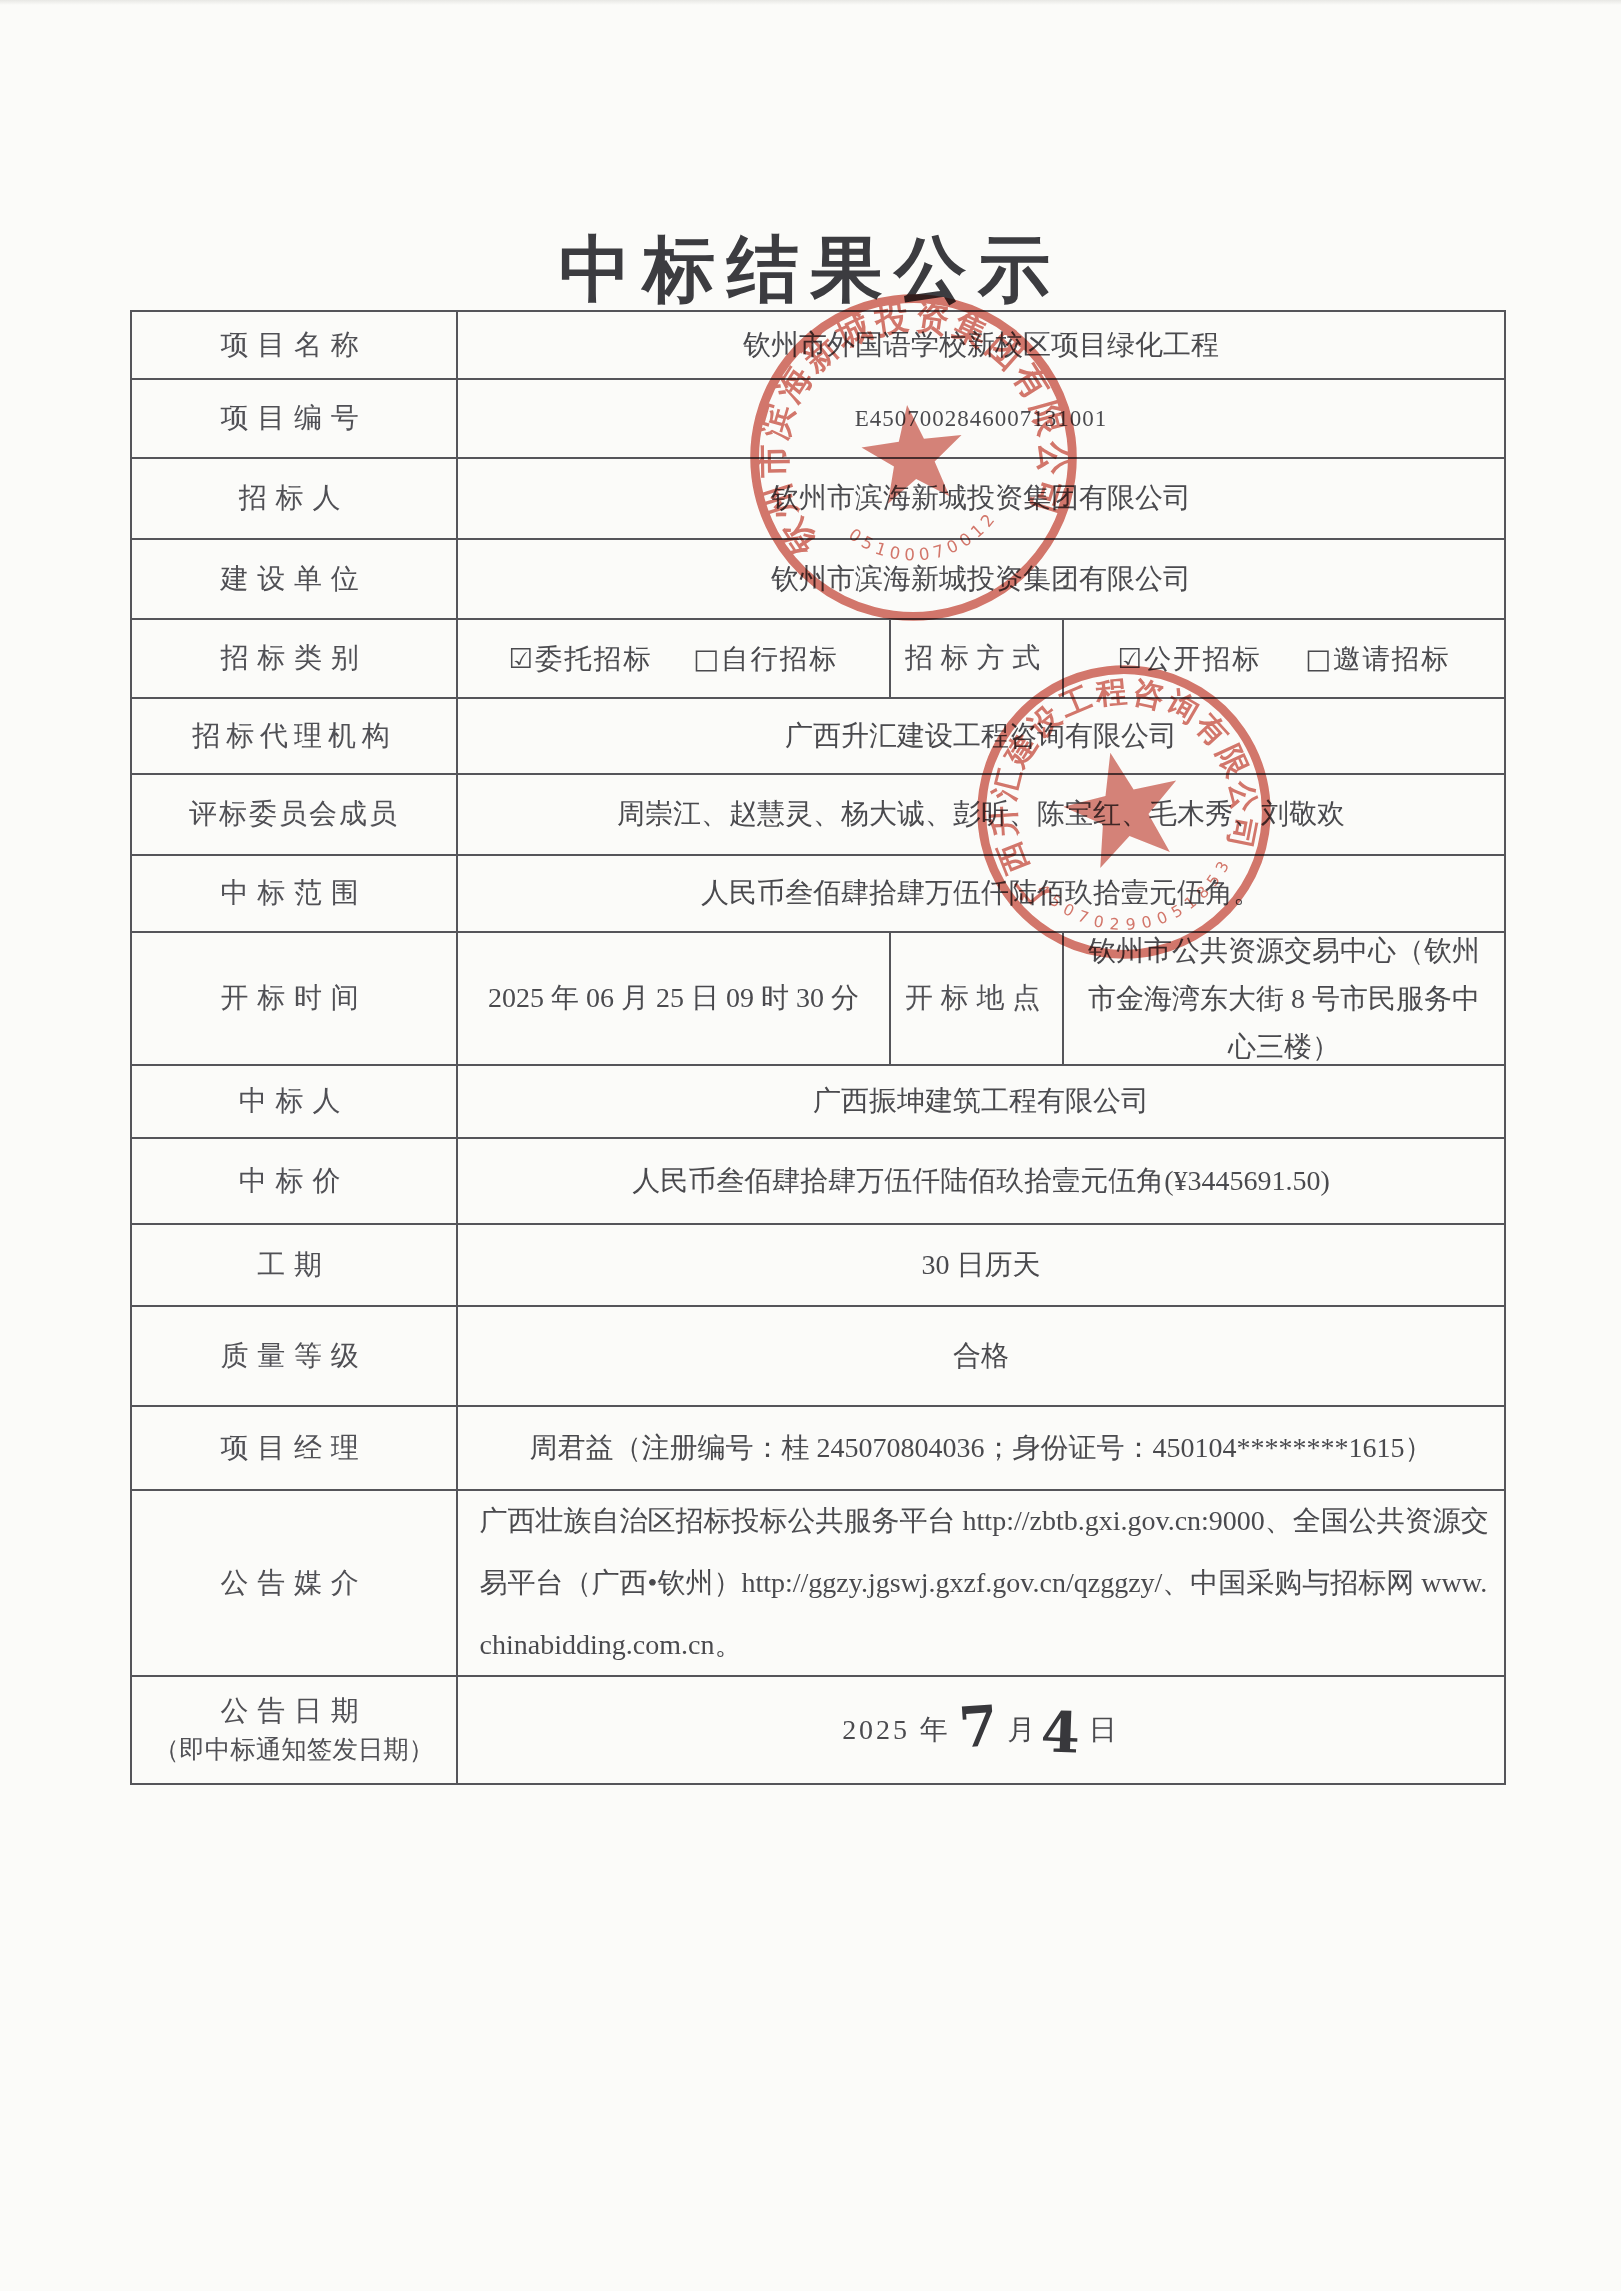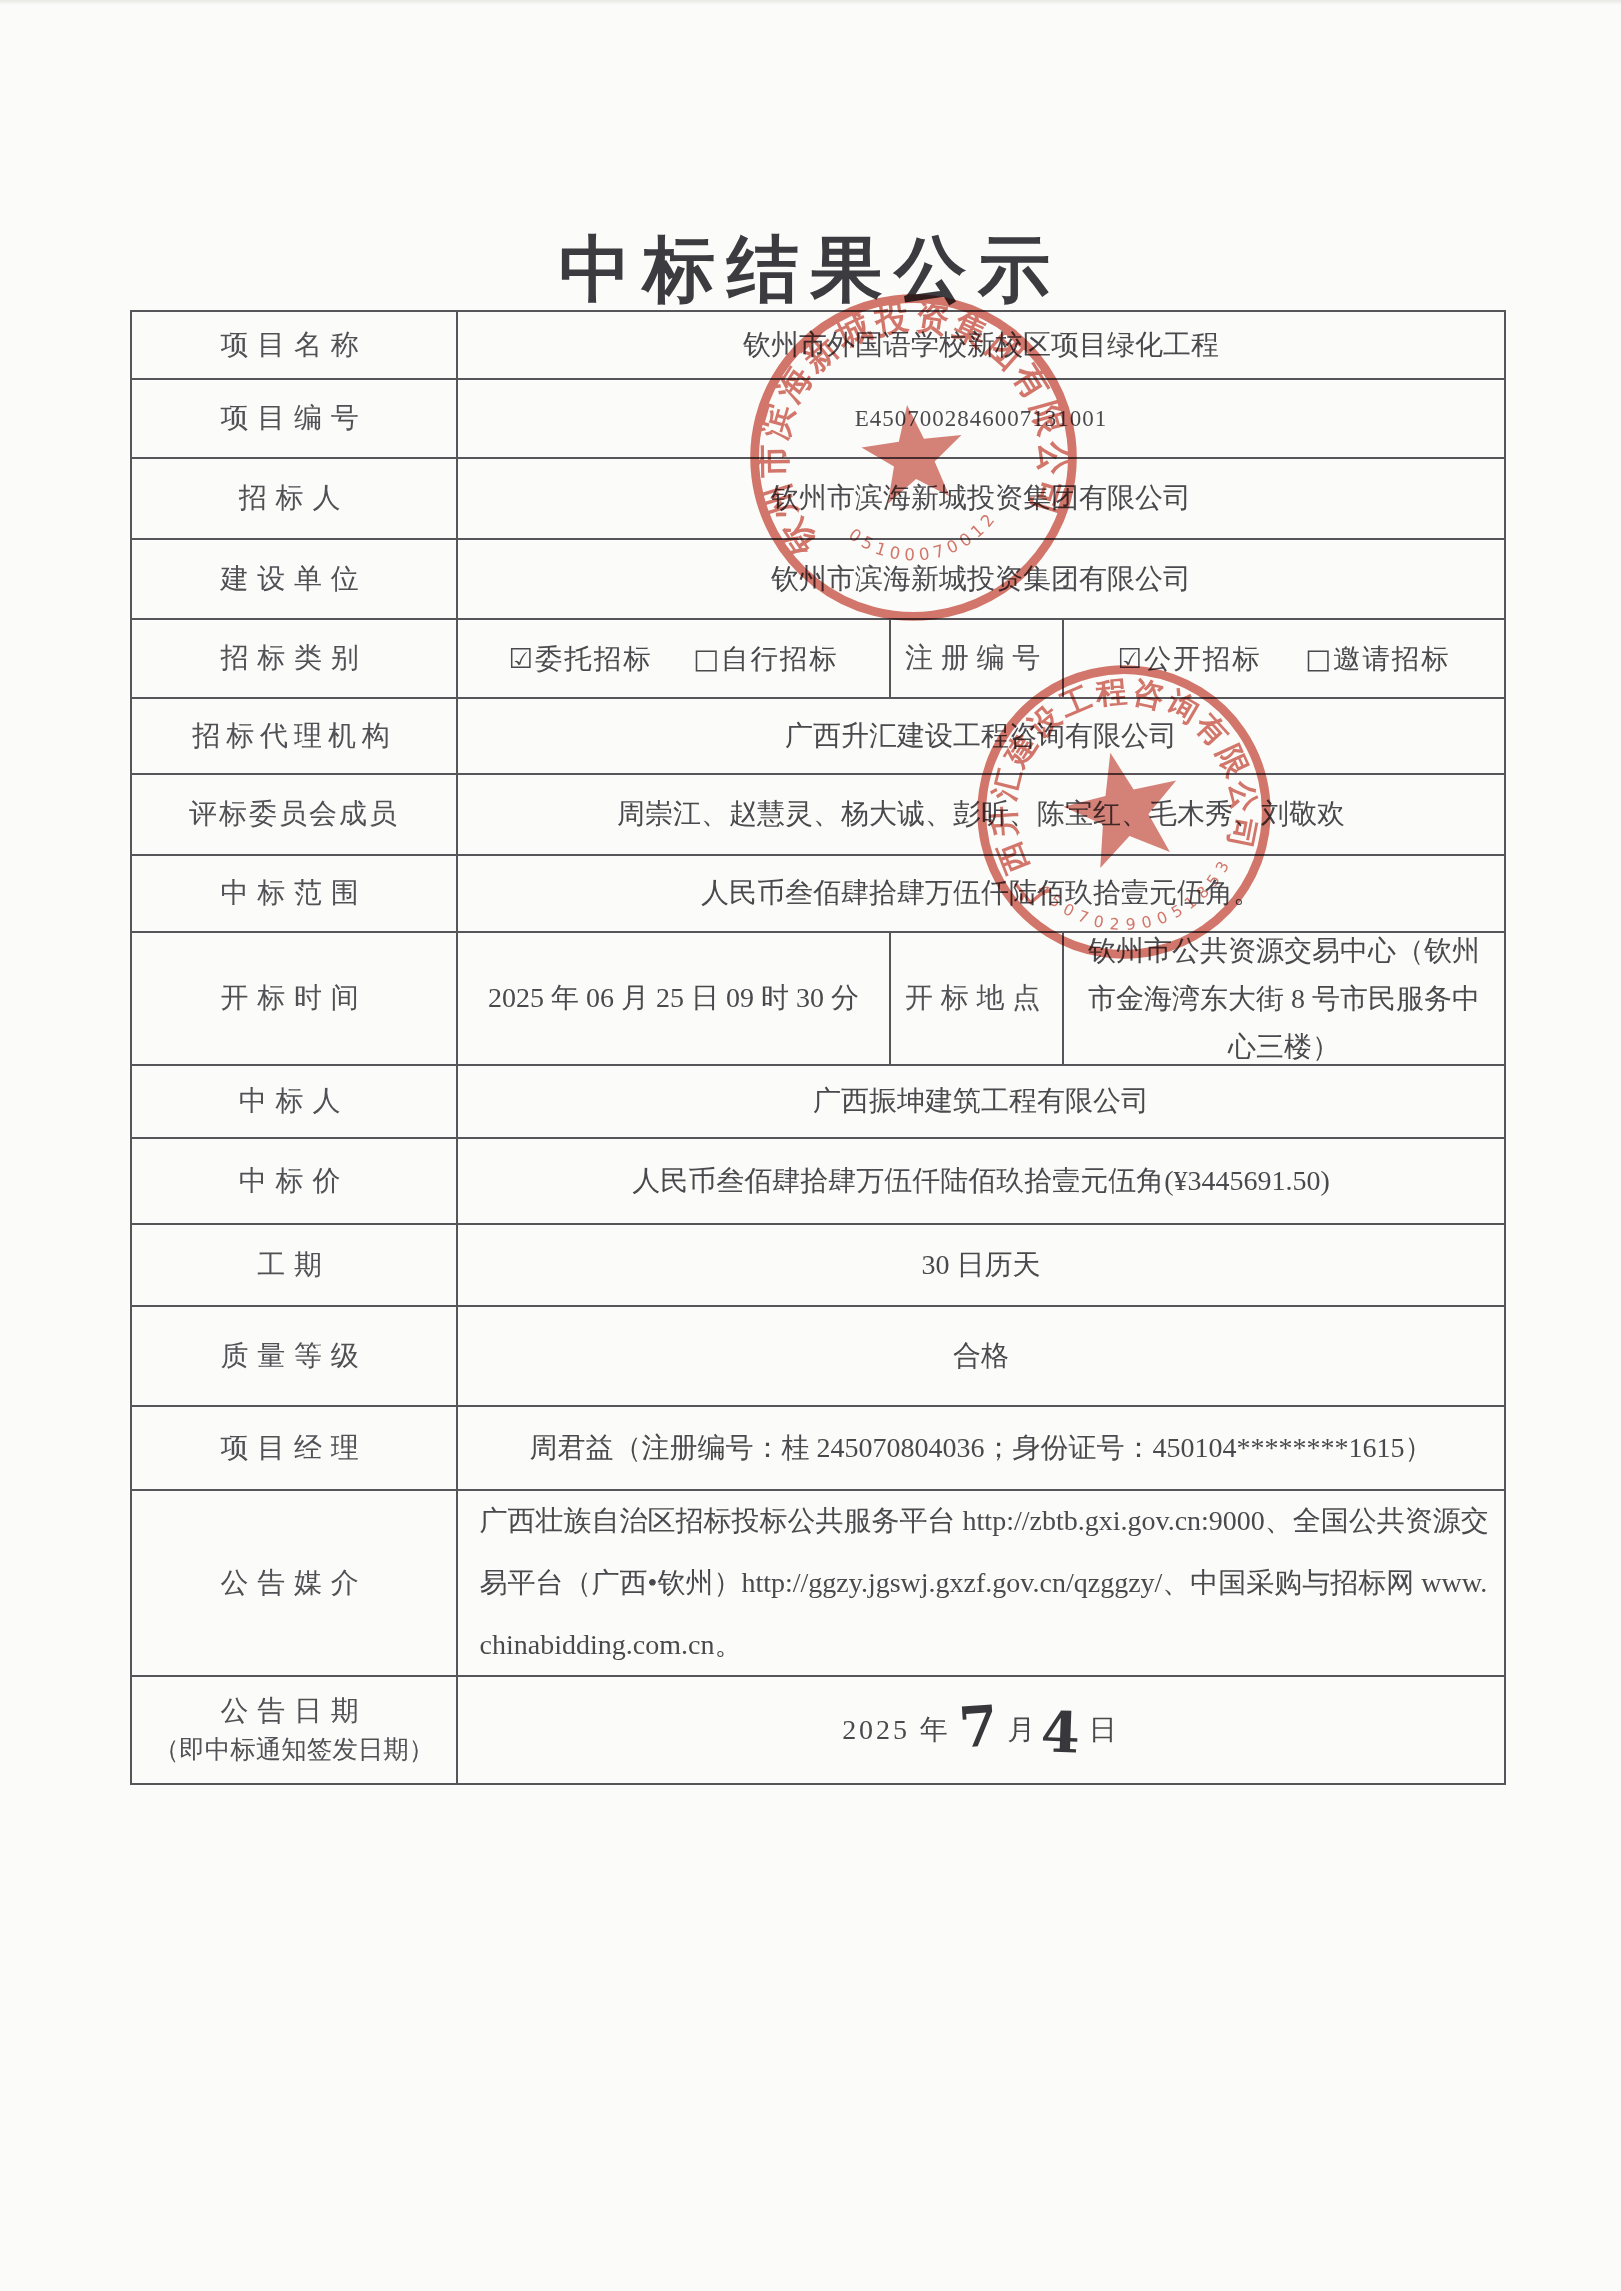--- a/index.html
+++ b/index.html
@@ -107,21 +107,21 @@
   </div>
 
   <div class="t-row" style="height:79px">
     <div class="cell lab">招标类别</div>
     <div class="cell mid">
       <div class="opts">
         <span class="opt">☑委托招标</span>
         <span class="opt">□自行招标</span>
       </div>
     </div>
-    <div class="cell midlab">注册编号</div>
+    <div class="cell midlab">招标方式</div>
     <div class="cell c4">
       <div class="opts">
         <span class="opt">☑公开招标</span>
         <span class="opt">□邀请招标</span>
       </div>
     </div>
   </div>
 
   <div class="t-row" style="height:76px">
     <div class="cell lab sp6">招标代理机构</div>

